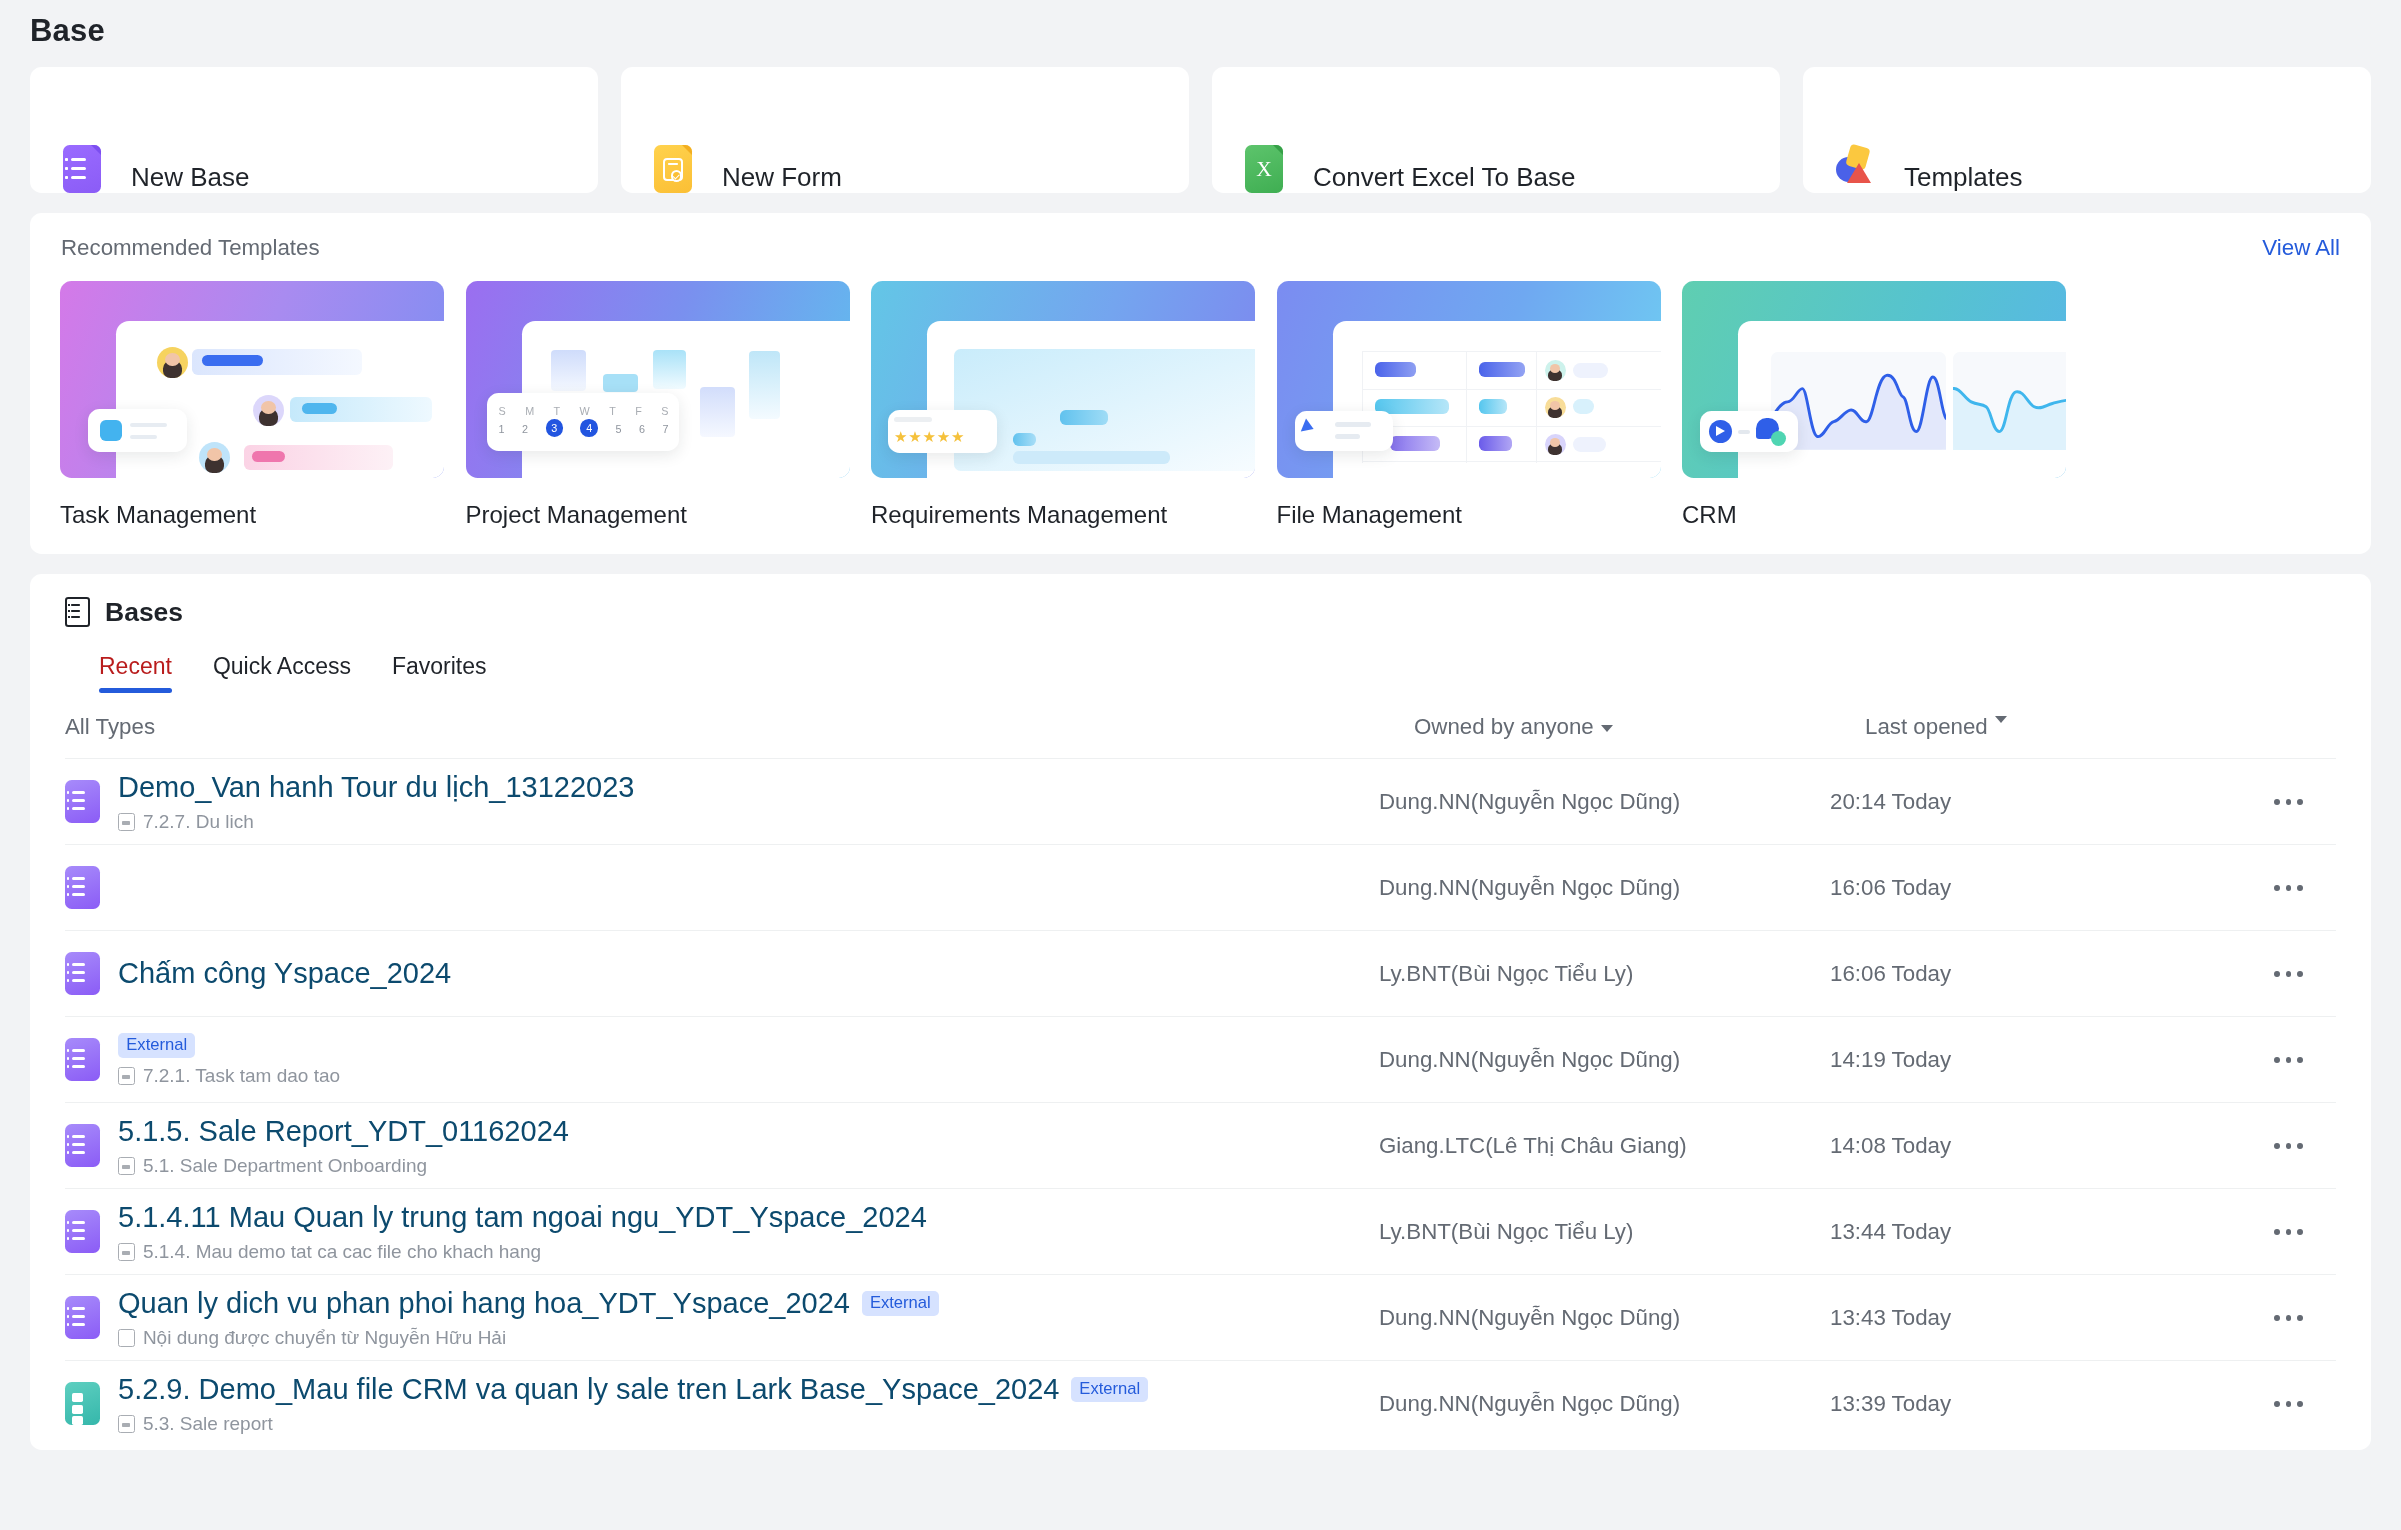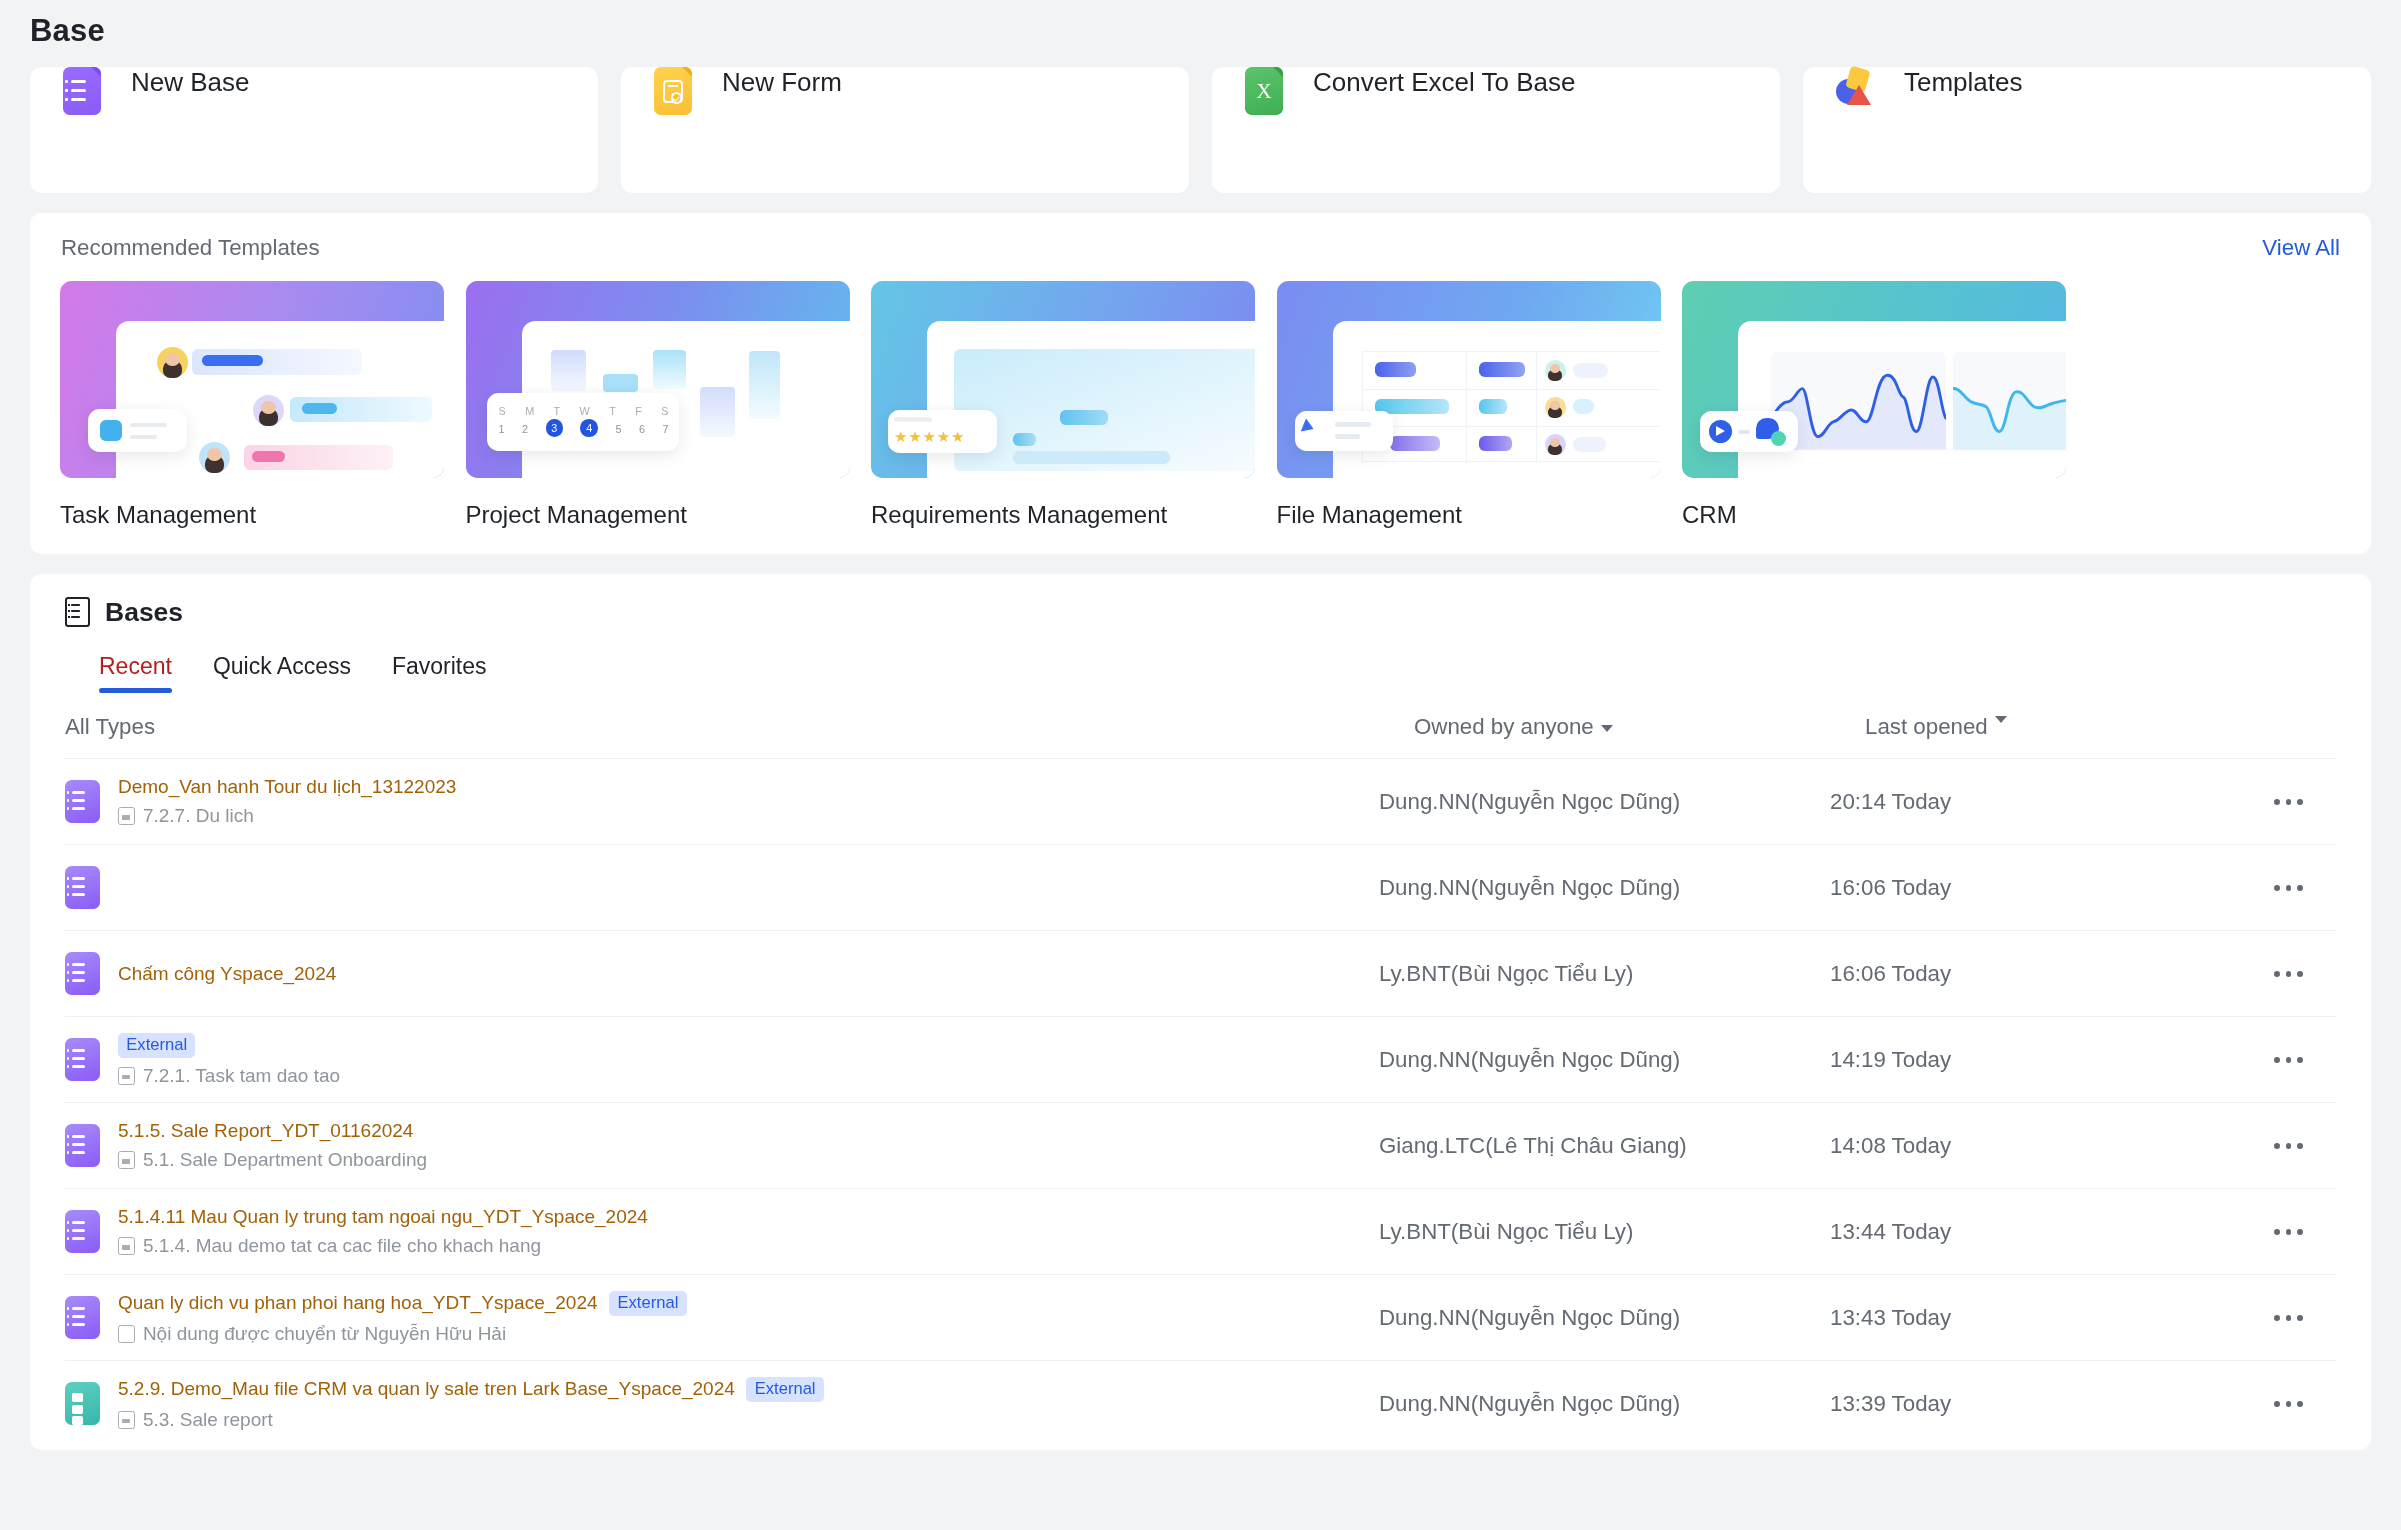--- a/index.html
+++ b/index.html
@@ -25,21 +25,21 @@
     display: flex;
     gap: 23px;
     padding: 18px 30px 0 30px;
   }
   .qa-card {
     flex: 1 1 0;
     height: 126px;
     background: #ffffff;
     border-radius: 11.6px;
     display: flex;
-    align-items: flex-start;
+    align-items: flex-end;
     padding-left: 33px;
     gap: 25px;
     cursor: pointer;
   }
   .qa-label {
     font-size: 26px;
     color: #1f2329;
     font-weight: 400;
     white-space: nowrap;
   }
@@ -263,21 +263,21 @@
   }
   .row-icon .rws i::before {
     content: ""; position: absolute; left: -5.8px; top: 0;
     width: 2.9px; height: 2.9px; border-radius: 0.8px; background: #fff;
   }
   .row-icon.teal .rws i { width: 10.8px; height: 9px; border-radius: 1.7px; margin-bottom: 2.5px; }
   .row-icon.teal .rws i::before { display: none; }
 
   .row-texts { display: flex; flex-direction: column; gap: 6.6px; min-width: 0; }
   .row-title-line { display: flex; align-items: center; gap: 11.6px; }
-  .row-title { font-size: 19px; color: #a16207; white-space: nowrap; }
+  .row-title { font-size: 29px; color: #0c4a6e; white-space: nowrap; }
   .badge {
     font-size: 16.6px; color: #245bdb; background: #d6e2ff;
     border-radius: 5px; padding: 2.5px 8.3px; white-space: nowrap;
   }
   .row-sub {
     display: flex; align-items: center; gap: 8.3px;
     font-size: 19px; color: #8f959e; white-space: nowrap;
   }
   .sub-ic {
     width: 16.6px; height: 18px; border: 1.7px solid #a9adb3;

